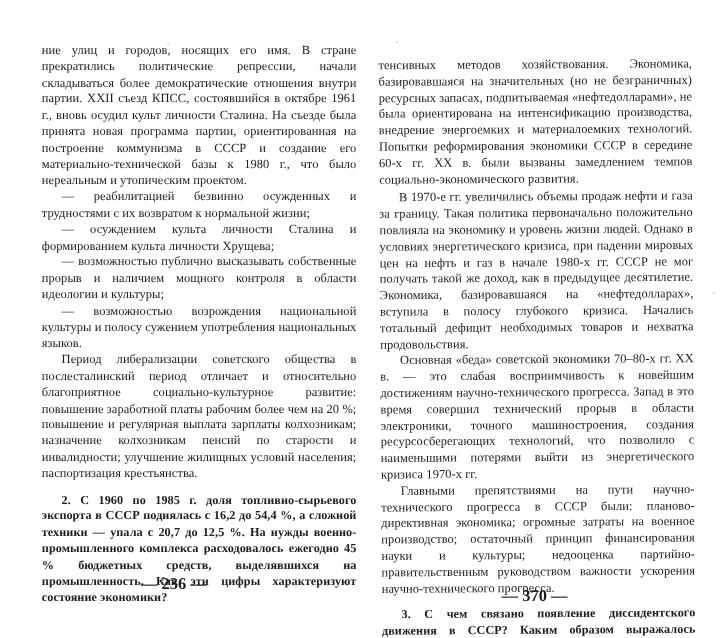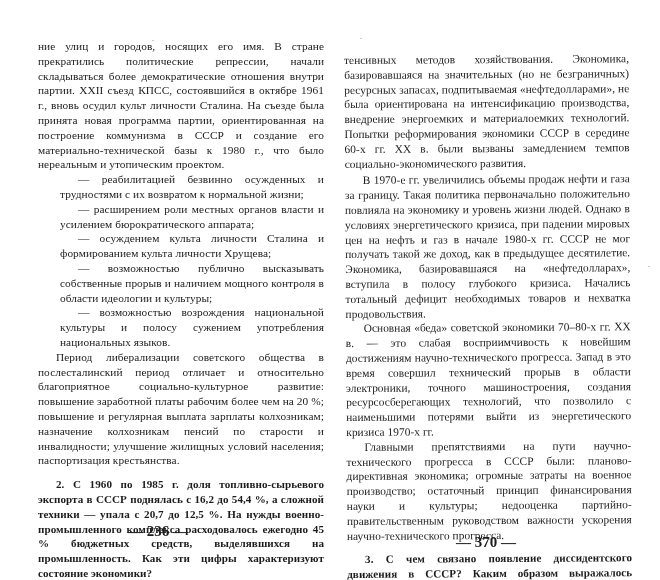--- a/index.html
+++ b/index.html
@@ -30,21 +30,21 @@
       text-align: justify;
       hyphens: manual;
       letter-spacing: 0.05px;
     }
     .page-left .col { left: 38px; top: 39px; width: 286px; }
     .page-right .col { left: 14px; top: 42px; width: 285px; transform: rotate(-0.35deg); transform-origin: left top; }
     .col p {
       margin: 0;
       text-indent: 18px;
     }
-    .col p.dash { text-indent: 18px; margin-left: 22px; }
+    .col p.dash { text-indent: 18px; }
     .col p.noindent { text-indent: 0; }
     .col p.q {
       font-weight: bold;
       margin-top: 9px;
       margin-bottom: 7px;
       font-size: 11.1px;
     }
     .col p.gap { margin-top: 2px; }
     .folio {
       position: absolute;
@@ -61,21 +61,20 @@
       background: #c9c9c9;
     }
   </style>
 </head>
 <body>
 
 <div class="page page-left">
   <div class="col">
     <p class="noindent">ние улиц и городов, носящих его имя. В стране прекратились политические репрессии, начали складываться более демократические отношения внутри партии. XXII съезд КПСС, состоявшийся в октябре 1961 г., вновь осудил культ личности Сталина. На съезде была принята новая программа партии, ориентированная на построение коммунизма в СССР и создание его материально-технической базы к 1980 г., что было нереальным и утопическим проектом.</p>
     <p class="dash">— реабилитацией безвинно осужденных и трудностями с их возвратом к нормальной жизни;</p>
-    <p class="dash">— расширением роли местных органов власти и усилением бюрократического аппарата;</p>
     <p class="dash">— осуждением культа личности Сталина и формированием культа личности Хрущева;</p>
     <p class="dash">— возможностью публично высказывать собственные прорыв и наличием мощного контроля в области идеологии и культуры;</p>
     <p class="dash">— возможностью возрождения национальной культуры и полосу сужением употребления национальных языков.</p>
     <p>Период либерализации советского общества в послесталинский период отличает и относительно благоприятное социально-культурное развитие: повышение заработной платы рабочим более чем на 20 %; повышение и регулярная выплата зарплаты колхозникам; назначение колхозникам пенсий по старости и инвалидности; улучшение жилищных условий населения; паспортизация крестьянства.</p>
     <p class="q">2. С 1960 по 1985 г. доля топливно-сырьевого экспорта в СССР поднялась с 16,2 до 54,4 %, а сложной техники — упала с 20,7 до 12,5 %. На нужды военно-промышленного комплекса расходовалось ежегодно 45 % бюджетных средств, выделявшихся на промышленность. Как эти цифры характеризуют состояние экономики?</p>
 
   </div>
   <div class="folio">— 236 —</div>
   <span class="speck" style="left:152px;top:40px"></span>
   <span class="speck" style="left:90px;top:548px"></span>

